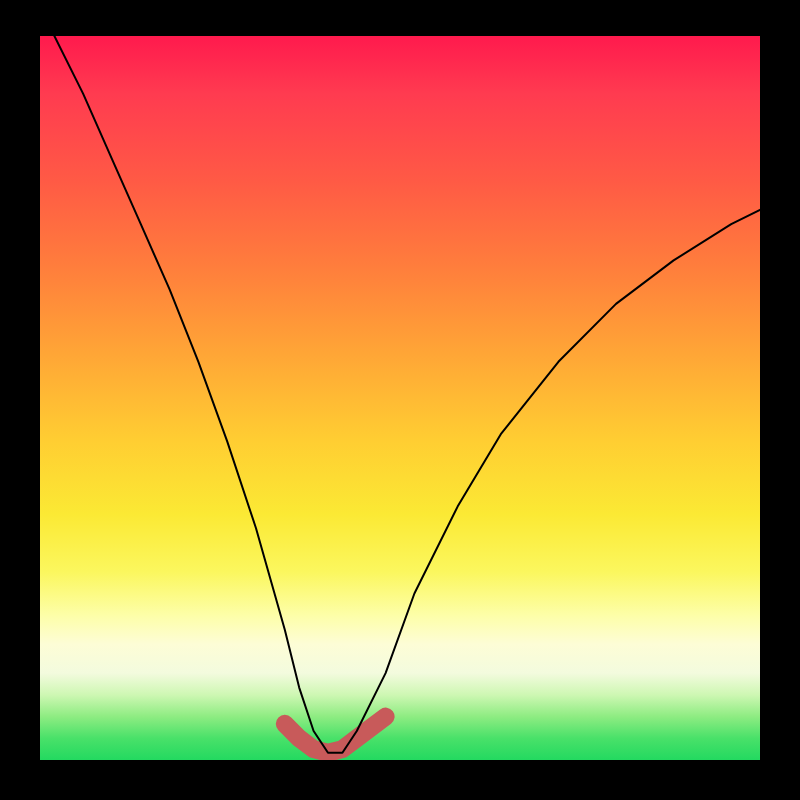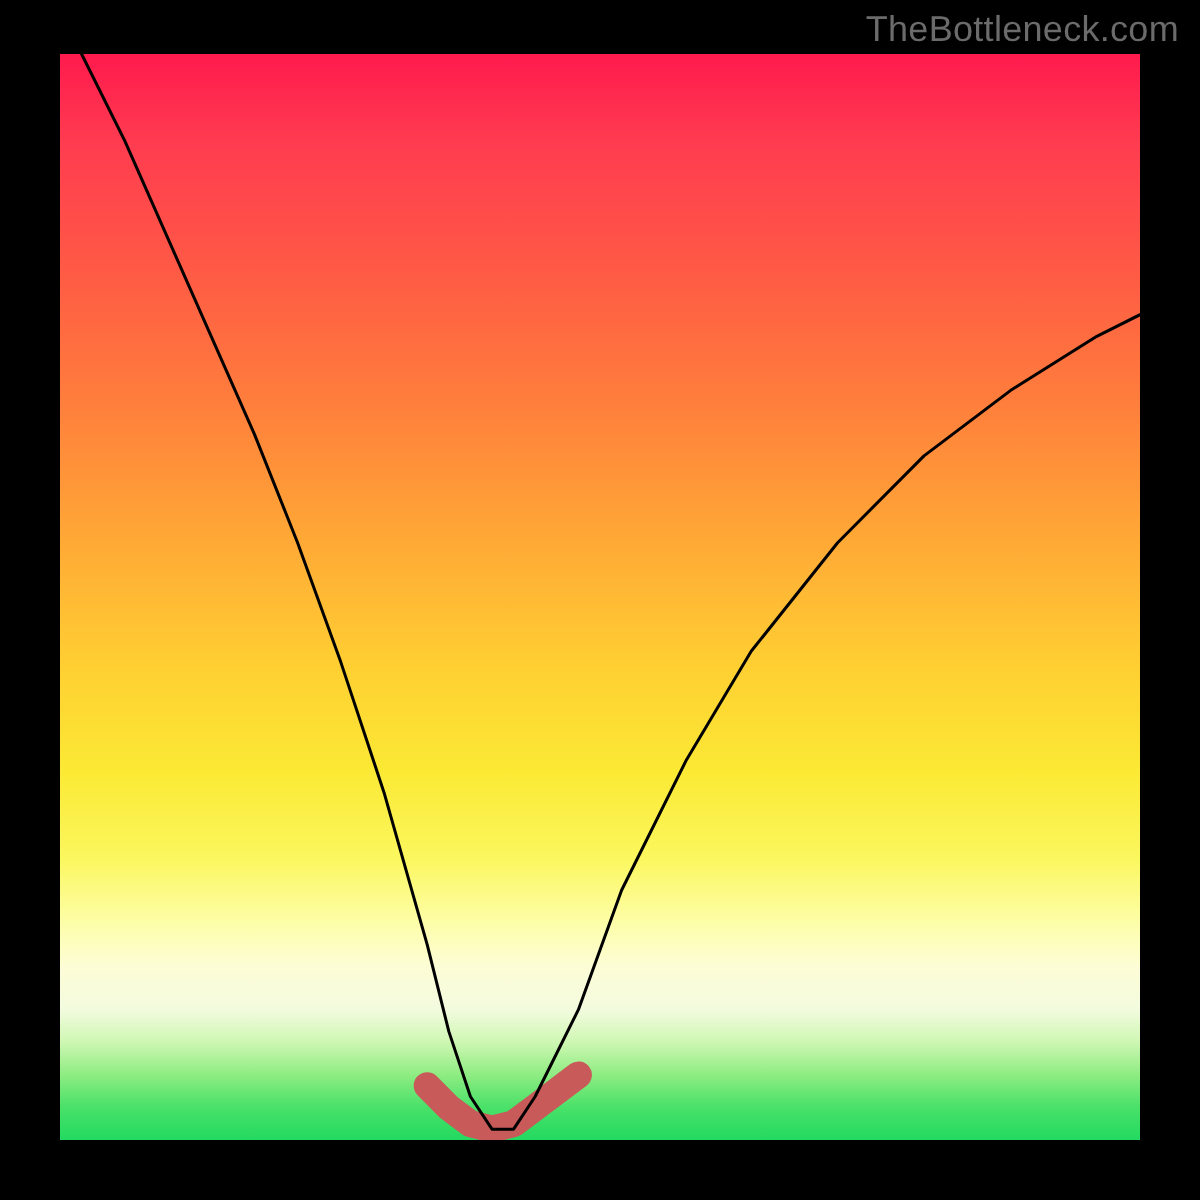--- a/index.html
+++ b/index.html
@@ -74,21 +74,20 @@
     stroke-width: 18;
     stroke-linecap: round;
     stroke-linejoin: round;
   }
 </style>
 </head>
 <body>
 
 <div class="frame">
 
-  <div class="watermark">TheBottleneck.com</div>
 
   <div class="plot-area">
     <svg class="curves" viewBox="0 0 720 724" preserveAspectRatio="none">
       <path id="thick-path" class="thick-curve" d="M244.8 687.8 L259.2 702.3 L273.6 713.1 L288.0 716.8 L302.4 713.1 L316.8 702.3 L345.6 680.6"></path>
       <path id="thin-path" class="thin-curve" d="M14.4 0.0 L43.2 57.9 L72.0 123.1 L100.8 188.2 L129.6 253.4 L158.4 325.8 L187.2 405.4 L216.0 492.3 L244.8 593.7 L259.2 651.6 L273.6 695.0 L288.0 716.8 L302.4 716.8 L316.8 695.0 L345.6 637.1 L374.4 557.5 L417.6 470.6 L460.8 398.2 L518.4 325.8 L576.0 267.9 L633.6 224.4 L691.2 188.2 L720.0 173.8"></path>
     </svg>
   </div>
 
 </div>
 

